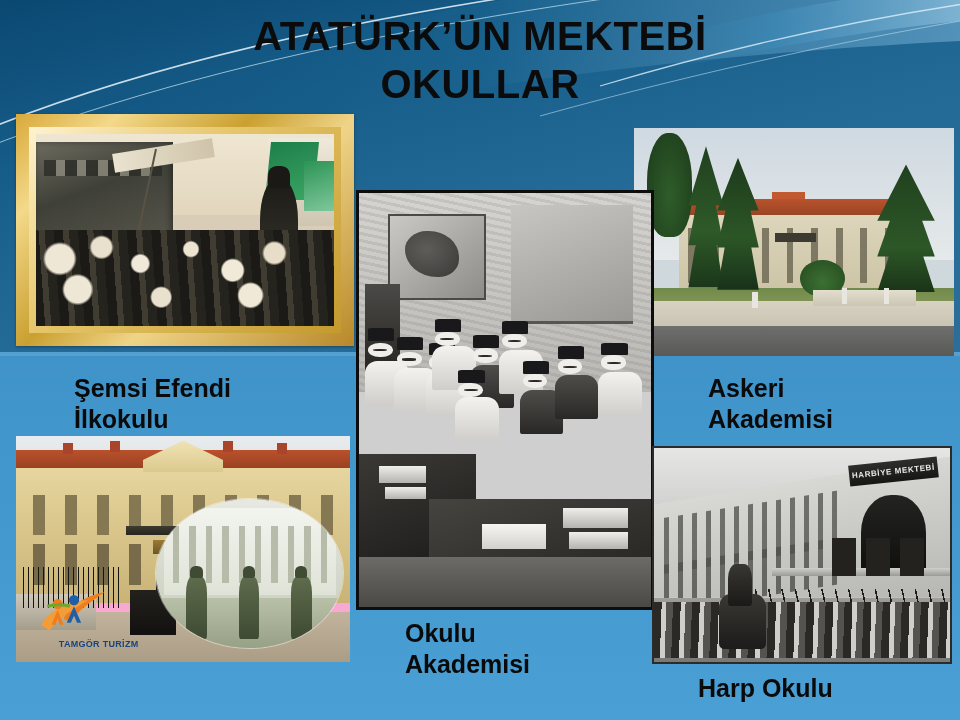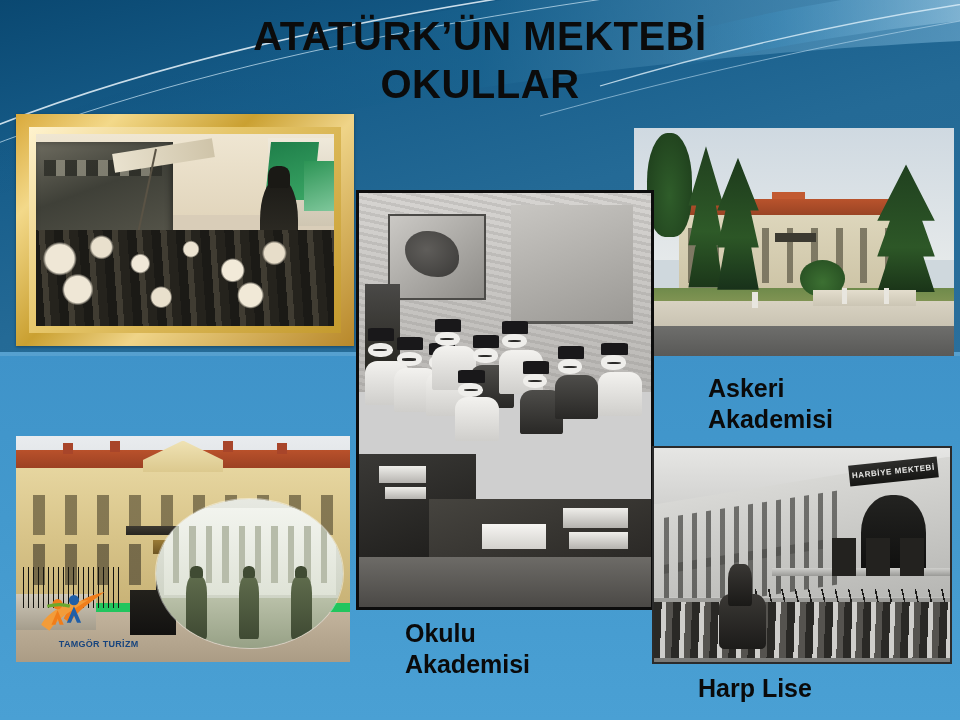--- a/index.html
+++ b/index.html
@@ -162,21 +162,21 @@
   .ha-desk-l{position:absolute;left:0;top:63%;width:40%;height:26%;
     background:linear-gradient(160deg,#3a3936,#1d1c1a);}
   .ha-desk-f{position:absolute;left:24%;top:74%;right:0;height:26%;
     background:linear-gradient(160deg,#46443f,#211f1d);}
   .ha-books{position:absolute;background:linear-gradient(180deg,#efeeea,#b5b3af);}
   .ha-paper{position:absolute;background:linear-gradient(180deg,#f6f5f2,#d3d1cd);}
   .ha-floor{position:absolute;left:0;right:0;bottom:0;height:12%;
     background:linear-gradient(180deg,#6d6b67,#4b4946);}
 
   
-  #p-lise{left:16px;top:436px;width:334px;height:226px;background:#22c55e;}
+  #p-lise{left:16px;top:436px;width:334px;height:226px;background:#f9a8d4;}
   .al-sky{position:absolute;left:0;top:0;right:0;height:16%;
     background:linear-gradient(180deg,#e9ecef,#dfe2e4);}
   .al-bldg{position:absolute;left:0;top:8%;right:0;height:66%;
     background:linear-gradient(180deg,#e9d9a4,#d8c489 55%,#c9b377);}
   .al-roof{position:absolute;left:0;top:6%;right:0;height:8%;
     background:linear-gradient(180deg,#b9512b,#9c4123);}
   .al-pedi{position:absolute;left:38%;top:2%;width:24%;height:14%;
     background:linear-gradient(180deg,#efe2b4,#dcc98e);
     clip-path:polygon(50% 0,100% 62%,100% 100%,0 100%,0 62%);}
   .al-chim{position:absolute;width:3%;height:5%;background:#a8452a;}
@@ -310,20 +310,22 @@
       <div class="crowd-bldg-l"></div>
       <div class="crowd-bldg-r"></div>
       <div class="crowd-flag-g"></div>
       <div class="crowd-flag-g2"></div>
       <div class="crowd-banner"></div>
       <div class="crowd-pole"></div>
       <div class="crowd-figure"></div>
       <div class="crowd-mass"></div>
     </div>
   </div>
+  <div class="caption" id="cap-semsi">Şemsi Efendi
+İlkokulu</div>
 
   <div class="photo" id="p-ortaokul">
     <div class="scene">
       <div class="ao-sky"></div>
       <div class="ao-bldg"></div>
       <div class="ao-roof"></div>
       <div class="ao-win"></div>
       <div class="ao-balc"></div>
       <div class="ao-grass"></div>
       <div class="ao-bush"></div>
@@ -455,15 +457,15 @@
       <div class="ho-sign">HARBİYE MEKTEBİ</div>
       <div class="ho-terrace"></div>
       <div class="ho-group"></div>
       <div class="ho-street"></div>
       <div class="ho-rifles"></div>
       <div class="ho-troops"></div>
       <div class="ho-horse"></div>
       <div class="ho-rider"></div>
     </div>
   </div>
-  <div class="caption" id="cap-harpok">Harp Lise</div>
+  <div class="caption" id="cap-harpok">Harp Okulu</div>
 
 </div>
 
 </body></html>

